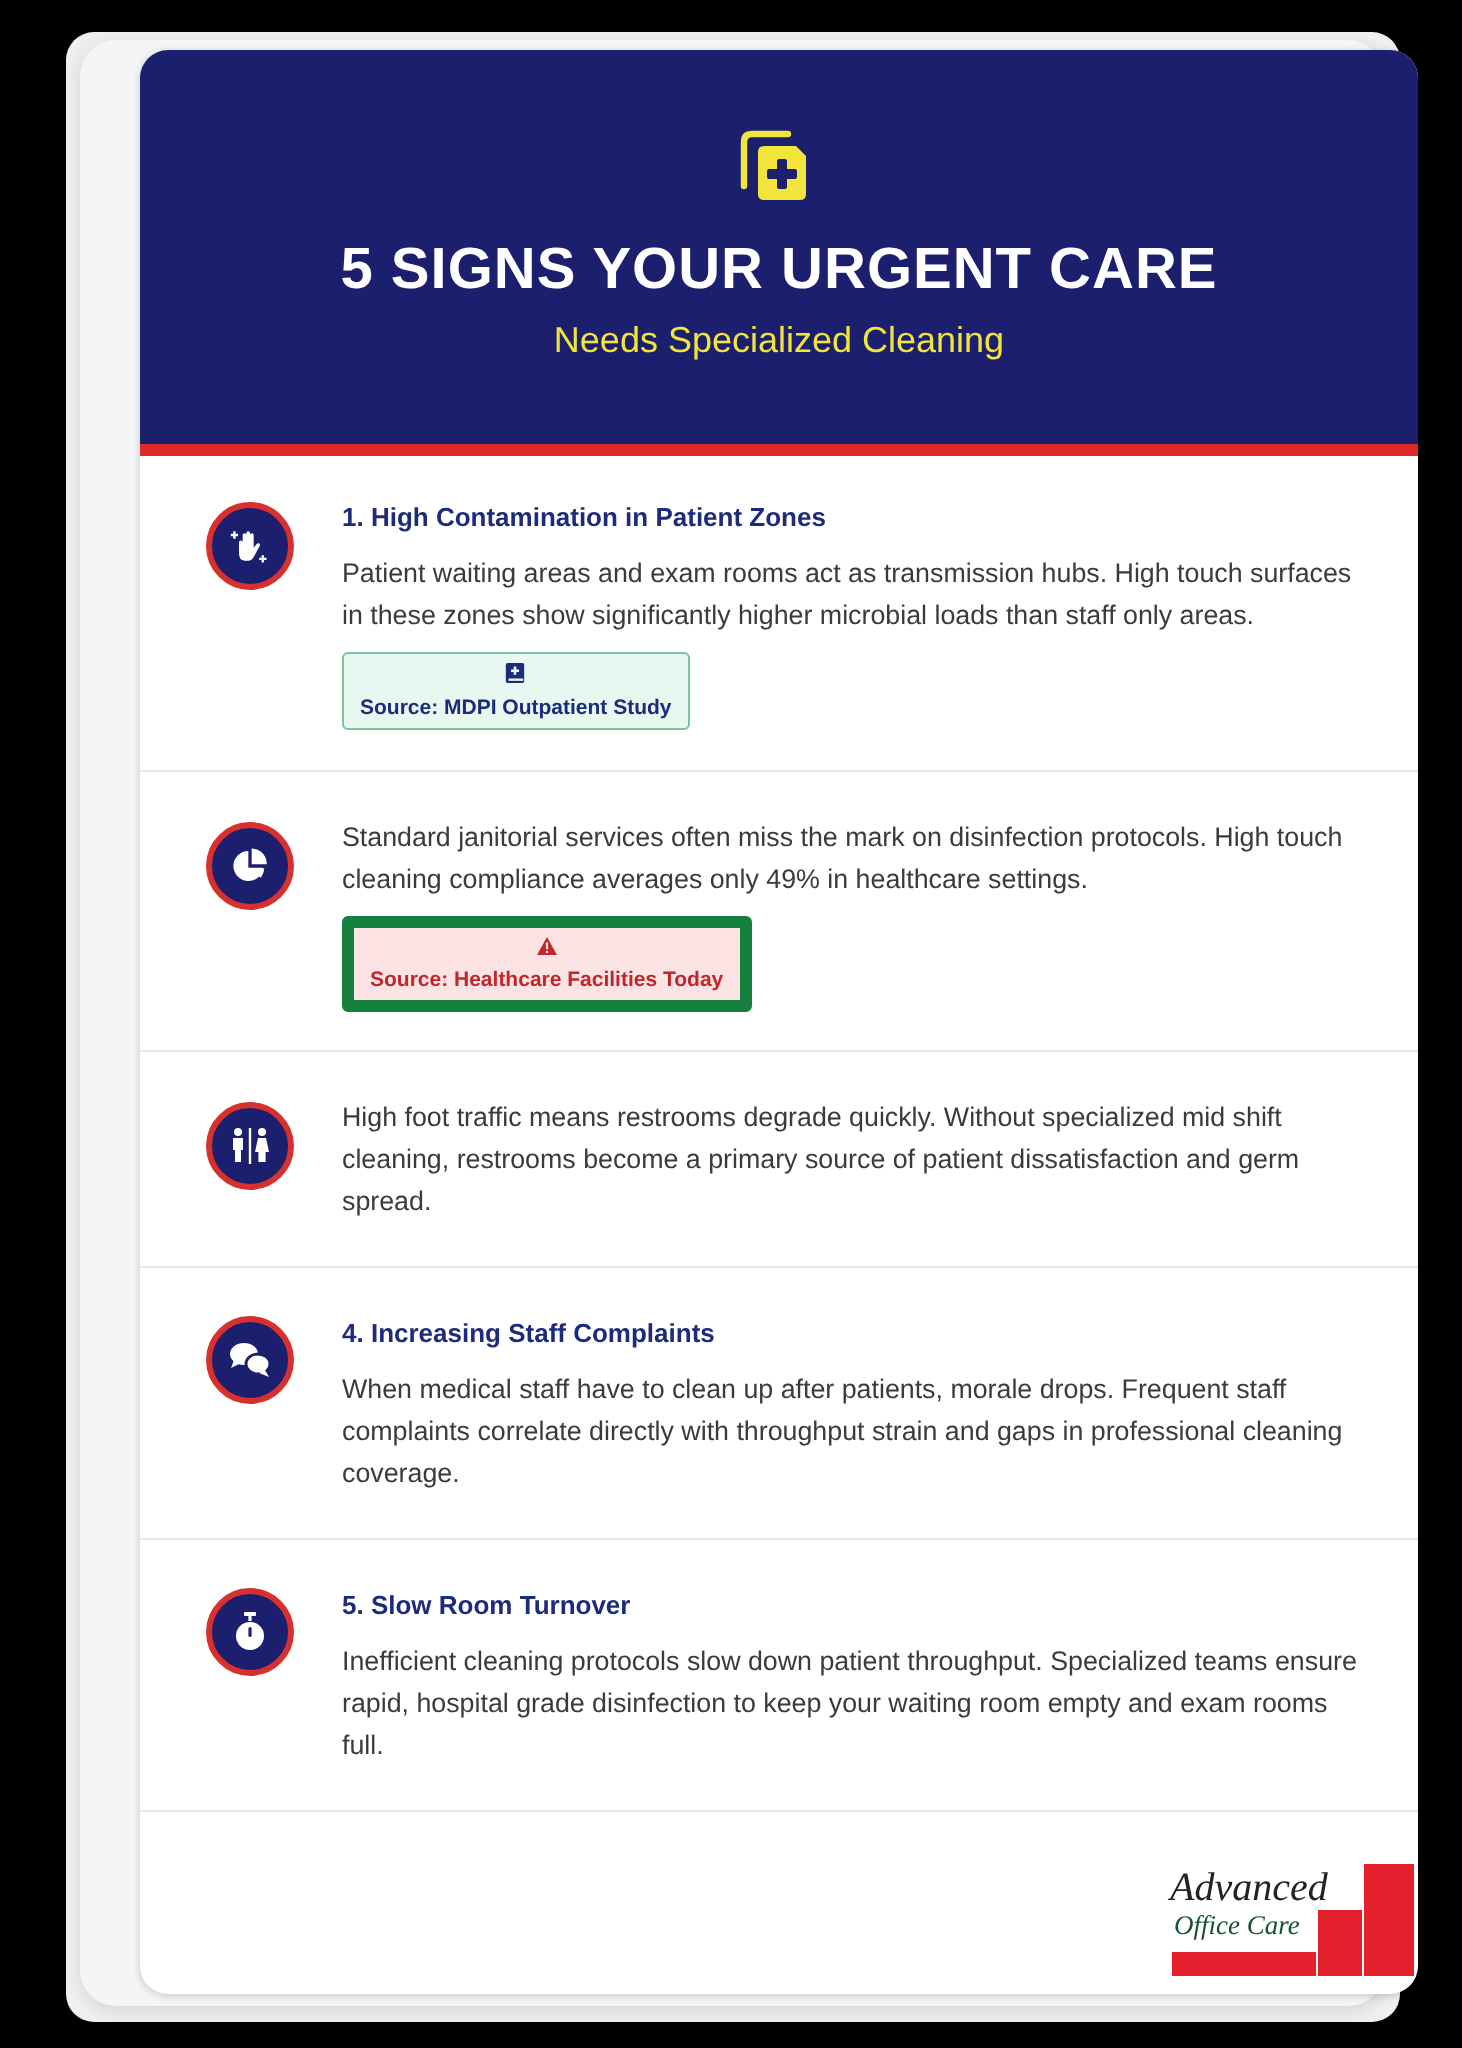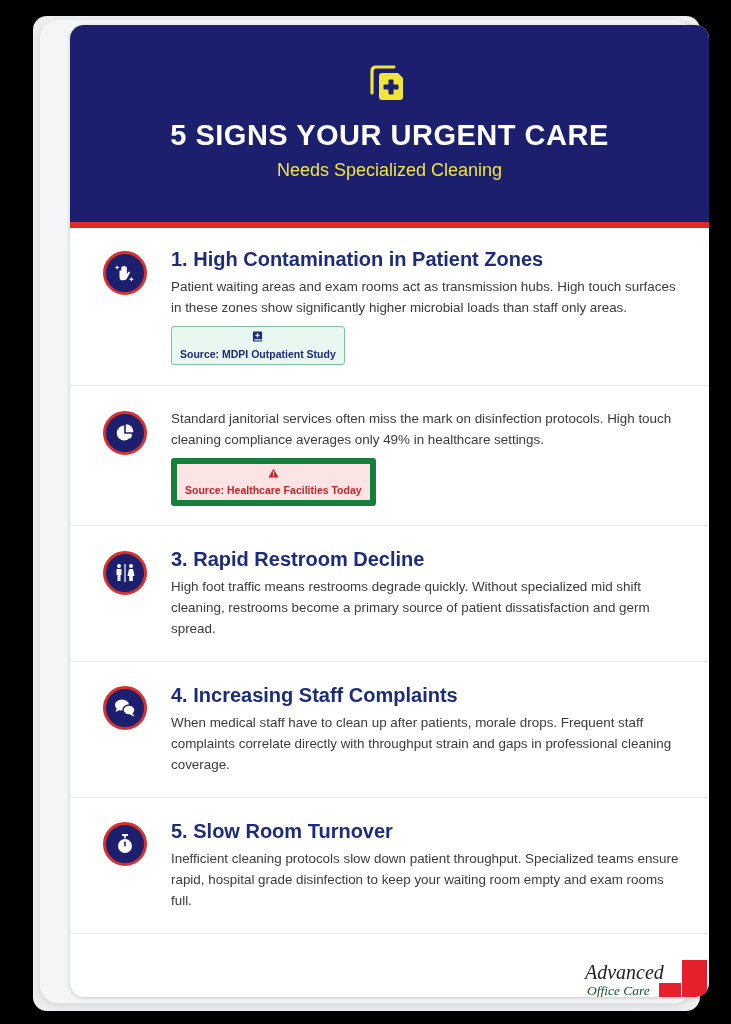--- a/index.html
+++ b/index.html
@@ -97,21 +97,21 @@
       border-radius: 50%;
       background: #1b1f6e;
       border: 3px solid #d7312f;
       box-sizing: border-box;
       display: flex;
       align-items: center;
       justify-content: center;
     }
     .item-title {
       color: #1d2b7d;
-      font-size: 20px;
+      font-size: 13px;
       font-weight: bold;
       margin: 0 0 6px 0;
       line-height: 22px;
     }
     .item-text {
       color: #3b3b3b;
       font-size: 13.4px;
       line-height: 21px;
       margin: 0;
     }
@@ -232,21 +232,20 @@
     <div class="item" style="padding-top:22px;padding-bottom:22px;">
       <div class="item-icon" style="top:25px;">
         <svg width="24" height="22" viewBox="0 0 24 22">
           <circle cx="6" cy="4" r="2" fill="#fff"></circle>
           <path d="M3.5 7 H8.5 V13 H7.5 V19 H4.5 V13 H3.5 Z" fill="#fff"></path>
           <rect x="11.4" y="2" width="1.2" height="18" fill="#fff"></rect>
           <circle cx="18" cy="4" r="2" fill="#fff"></circle>
           <path d="M16 7 H20 L21.5 14 H19.8 V19 H16.2 V14 H14.5 Z" fill="#fff"></path>
         </svg>
       </div>
-      <div class="item-title">3. Rapid Restroom Decline</div>
       <p class="item-text">High foot traffic means restrooms degrade quickly. Without specialized mid shift cleaning, restrooms become a primary source of patient dissatisfaction and germ spread.</p>
     </div>
 
     <div class="item" style="padding-top:22px;padding-bottom:22px;">
       <div class="item-icon" style="top:24px;">
         <svg width="24" height="22" viewBox="0 0 24 22">
           <ellipse cx="9" cy="8" rx="7" ry="5.5" fill="#fff"></ellipse>
           <path d="M4 11 L2.5 15 L7.5 12.5 Z" fill="#fff"></path>
           <ellipse cx="16" cy="13" rx="6" ry="5" fill="#fff" stroke="#1b1f6e" stroke-width="1.4"></ellipse>
           <path d="M19.5 16 L21.5 19.5 L16.5 17.5 Z" fill="#fff"></path>

